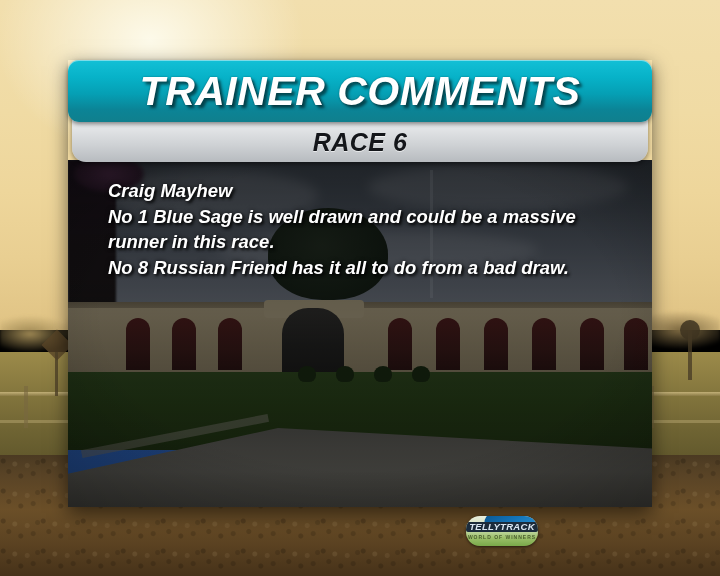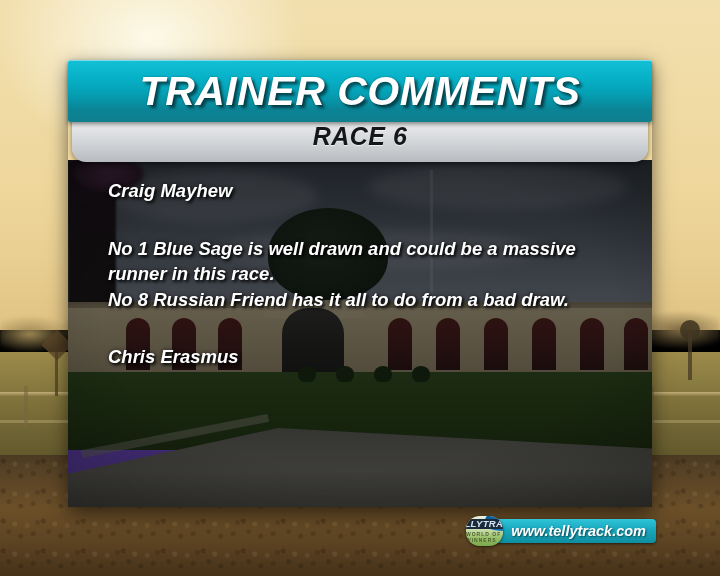--- a/index.html
+++ b/index.html
@@ -120,21 +120,21 @@
     height: 447px;
     box-shadow: 0 6px 18px rgba(0,0,0,0.55);
   }
 
   
   .title-bar {
     position: absolute;
     left: 0; top: 0;
     width: 584px;
     height: 62px;
-    border-radius: 2px;
+    border-radius: 11px;
     background: linear-gradient(180deg, #13c0d6 0%, #07b2c8 28%, #059fb4 55%, #0b8496 80%, #107f8d 100%);
     box-shadow: inset 0 1px 0 rgba(255,255,255,0.45), 0 2px 4px rgba(0,0,0,0.45);
     display: flex;
     align-items: center;
     justify-content: center;
     z-index: 4;
   }
   .title-text {
     font-size: 41px;
     font-weight: bold;
@@ -151,42 +151,42 @@
     left: 4px;
     top: 56px;
     width: 576px;
     height: 46px;
     border-radius: 0 0 14px 14px;
     background: linear-gradient(180deg, #f2f3f4 0%, #e3e5e7 26%, #cfd2d5 62%, #b7bbbf 100%);
     box-shadow: 0 2px 5px rgba(0,0,0,0.45);
     display: flex;
     align-items: flex-end;
     justify-content: center;
-    padding-bottom: 11px;
+    padding-bottom: 5px;
     box-sizing: border-box;
     z-index: 3;
   }
   .race-text {
     font-size: 25px;
     font-weight: bold;
     font-style: italic;
     color: #14161a;
     letter-spacing: 0.5px;
     text-shadow: 0 1px 0 rgba(255,255,255,0.6);
   }
 
   
   .body-box {
     position: absolute;
     left: 0;
     top: 100px;
     width: 584px;
     height: 347px;
     overflow: hidden;
-    background: #8b5cf6;
+    background: #3b82f6;
     z-index: 1;
   }
   .yard-sky {
     position: absolute;
     left: 0; top: 0;
     width: 584px; height: 150px;
     background: linear-gradient(180deg, #4d5763 0%, #5b6572 28%, #6d7785 55%, #7e8795 80%, #8b93a0 100%);
   }
   .yard-cloud {
     position: absolute;
@@ -311,21 +311,20 @@
     font-weight: bold;
     font-style: italic;
     color: #ffffff;
     line-height: 25.5px;
     text-shadow: 2px 2px 3px rgba(0,0,0,0.9), 0 0 4px rgba(0,0,0,0.7);
     white-space: nowrap;
   }
   .cmt-para {
     white-space: normal;
     width: 512px;
-    margin-top: 32px;
   }
   .cmt-gap { height: 22px; }
 
   
   .watermark {
     position: absolute;
     left: 466px;
     top: 515px;
     width: 190px;
     height: 32px;
@@ -460,21 +459,20 @@
 
         <div class="cmt-block">
           <div class="cmt-name">Craig Mayhew</div>
           <div class="cmt-line cmt-para">No 1 Blue Sage is well drawn and could be a massive runner in this race.</div>
           <div class="cmt-line">No 8 Russian Friend has it all to do from a bad draw.</div>
         </div>
 
         <div class="cmt-gap"></div>
 
         <div class="cmt-block">
-          <div class="cmt-name">Chris Erasmus</div>
         </div>
 
       </div>
     </div>
 
     <div class="race-bar">
       <span class="race-text">RACE 6</span>
     </div>
 
     <div class="title-bar">
@@ -482,18 +480,15 @@
     </div>
 
   </div>
 
   <div class="watermark">
     <div class="wm-logo">
       <div class="wm-swoosh"></div>
       <div class="wm-name">TELLYTRACK</div>
       <div class="wm-tag">WORLD OF WINNERS</div>
     </div>
-    <div class="wm-url">
-      <span class="wm-url-text">www.tellytrack.com</span>
-    </div>
   </div>
 
 </div>
 
 </body></html>

